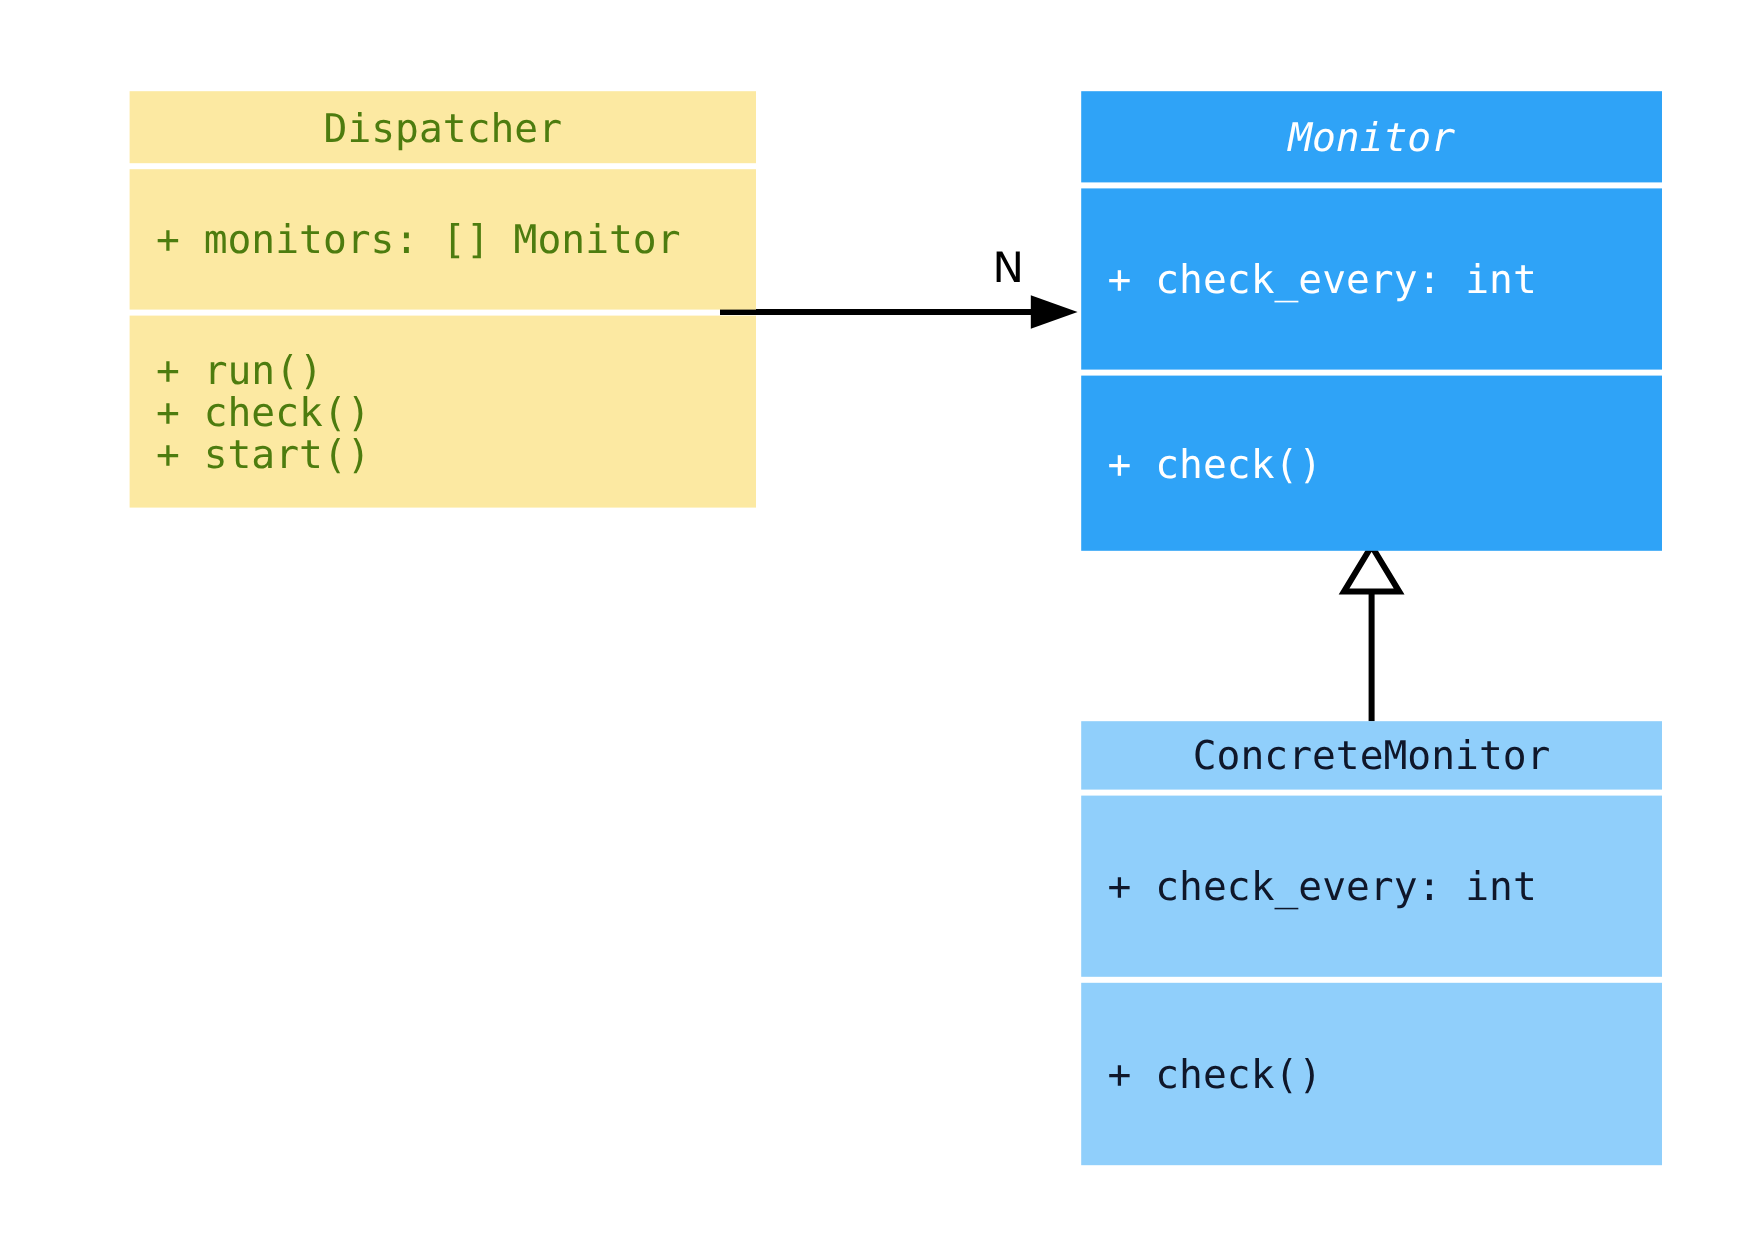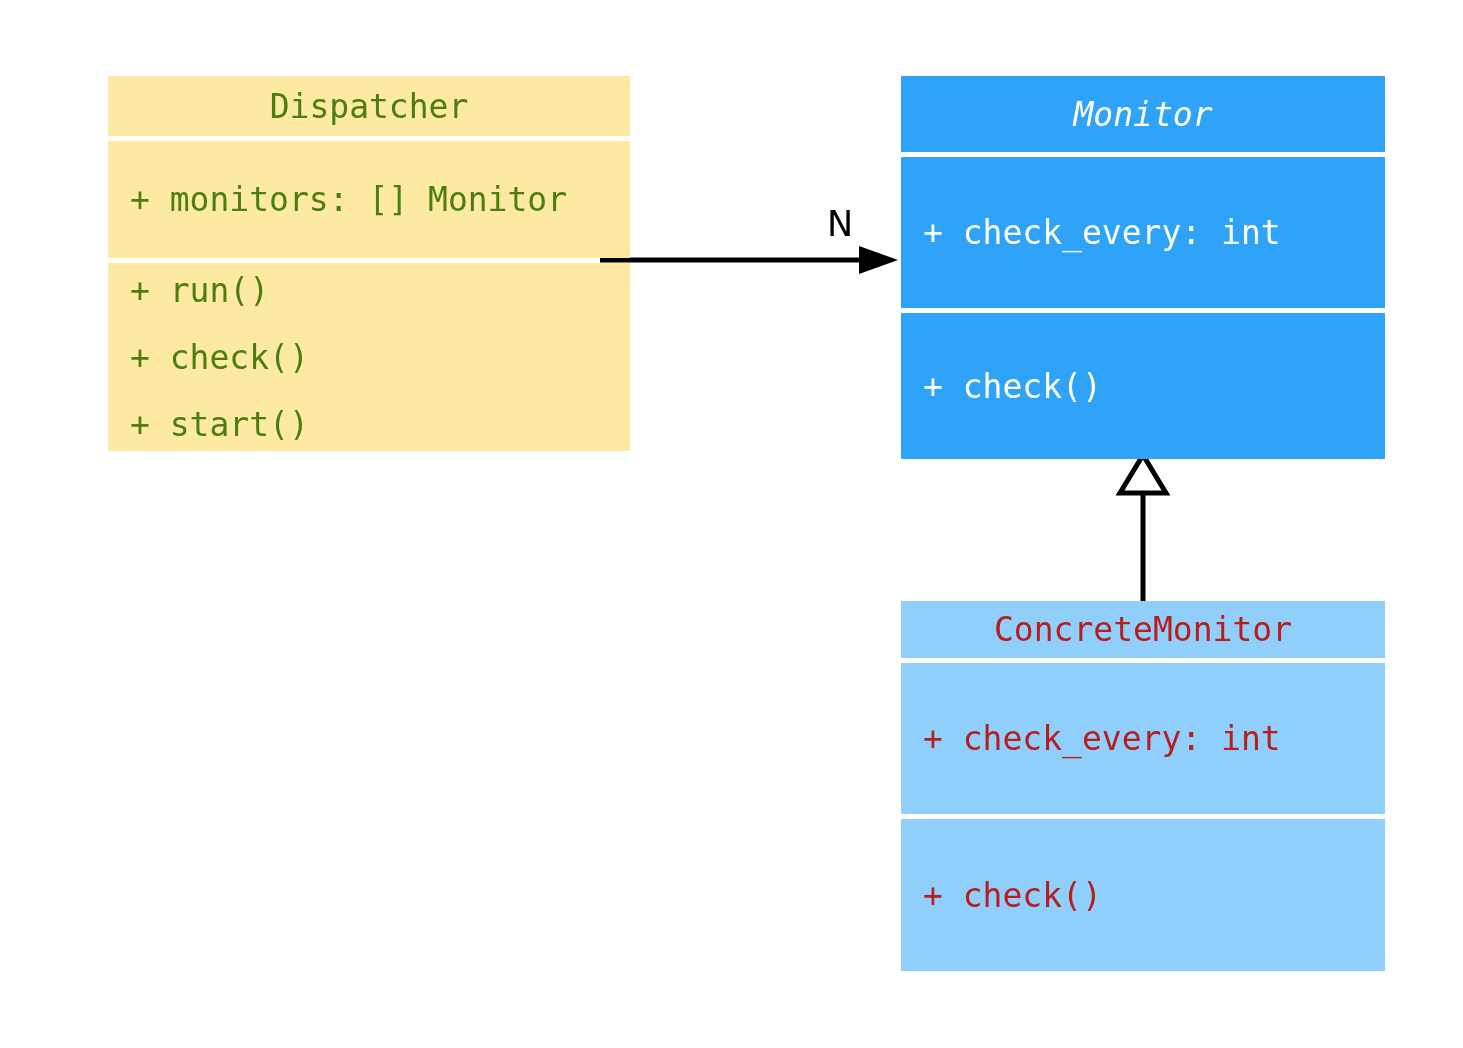--- a/index.html
+++ b/index.html
@@ -48,21 +48,21 @@
   .member {
     line-height: 35px;
     white-space: pre;
   }
   .italic-title .title-text { font-style: italic; }
 
   
   .box-dispatcher { left: 76px; top: 76px; width: 522px; }
   .box-dispatcher .title   { height: 60px; }
   .box-dispatcher .attrs   { height: 117px; }
-  .box-dispatcher .methods { height: 188px; gap: 32px; }
+  .box-dispatcher .methods { height: 160px; }
 
   
   .box-monitor { left: 901px; top: 76px; width: 484px; }
   .box-monitor .title   { height: 76px; }
   .box-monitor .attrs   { height: 151px; }
   .box-monitor .methods { height: 146px; }
 
   
   .box-concretemonitor { left: 901px; top: 601px; width: 484px; }
   .box-concretemonitor .title   { height: 57px; }
@@ -118,21 +118,21 @@
       <span class="title-text">Monitor</span>
     </div>
     <div class="sec members attrs" style="background-color: rgb(47, 163, 247);">
       <div class="member">+ check_every: int</div>
     </div>
     <div class="sec members methods" style="background-color: rgb(47, 163, 247);">
       <div class="member">+ check()</div>
     </div>
   </div>
 
-  <div class="class-box box-concretemonitor" style="color: #b91c1c;">
+  <div class="class-box box-concretemonitor" style="color: #0f172a;">
     <div class="sec title" style="background-color: rgb(144, 207, 251);">
       <span class="title-text">ConcreteMonitor</span>
     </div>
     <div class="sec members attrs" style="background-color: rgb(144, 207, 251);">
       <div class="member">+ check_every: int</div>
     </div>
     <div class="sec members methods" style="background-color: rgb(144, 207, 251);">
       <div class="member">+ check()</div>
     </div>
   </div>

